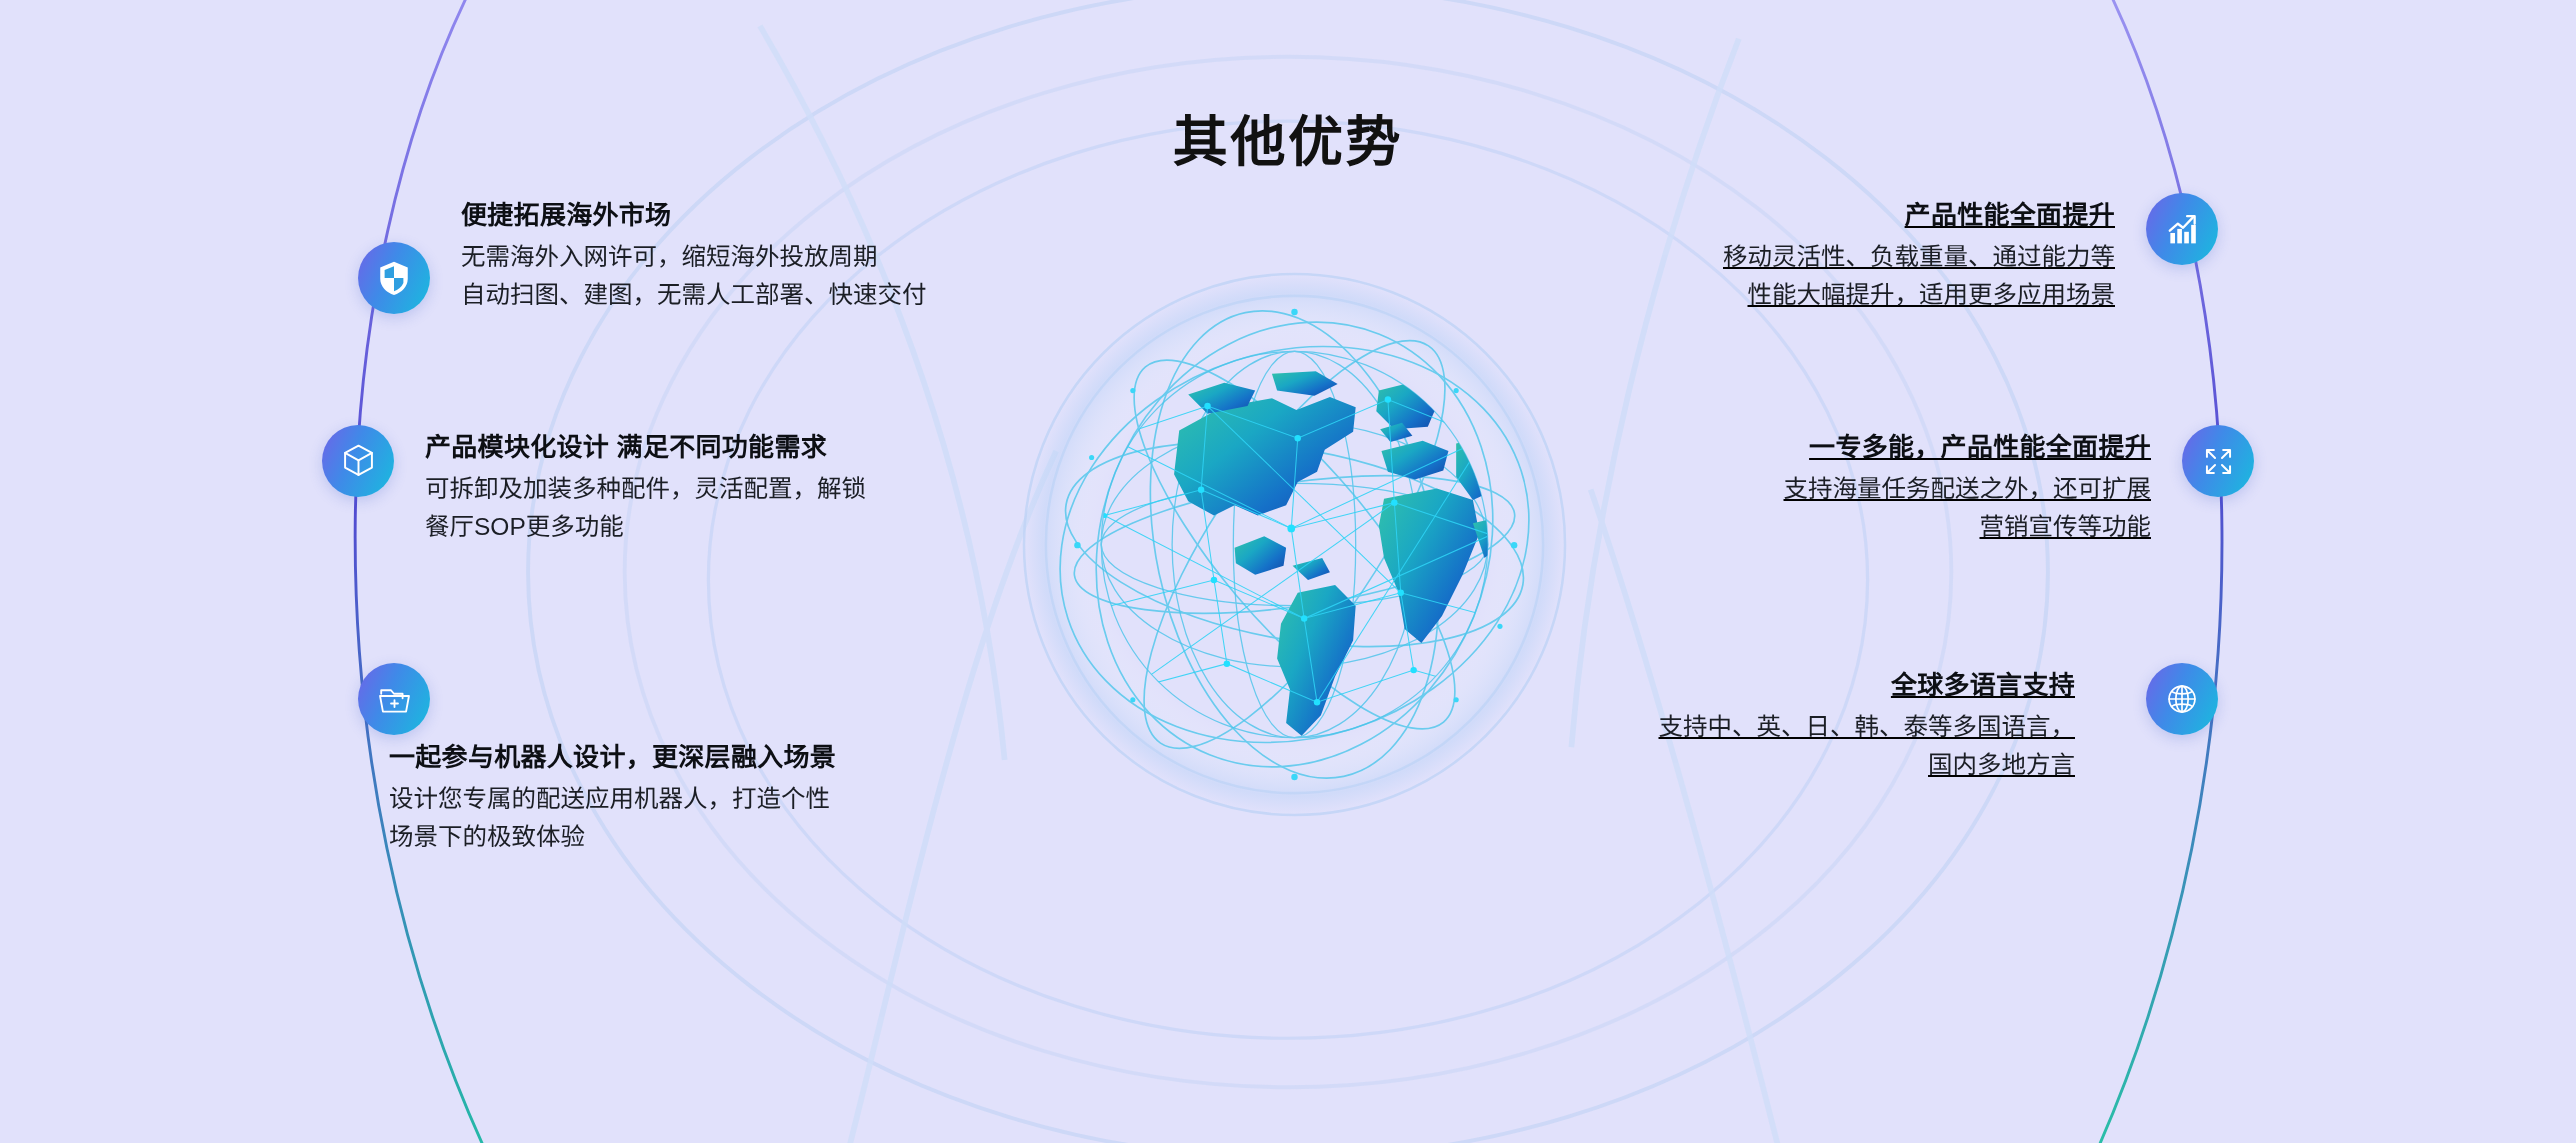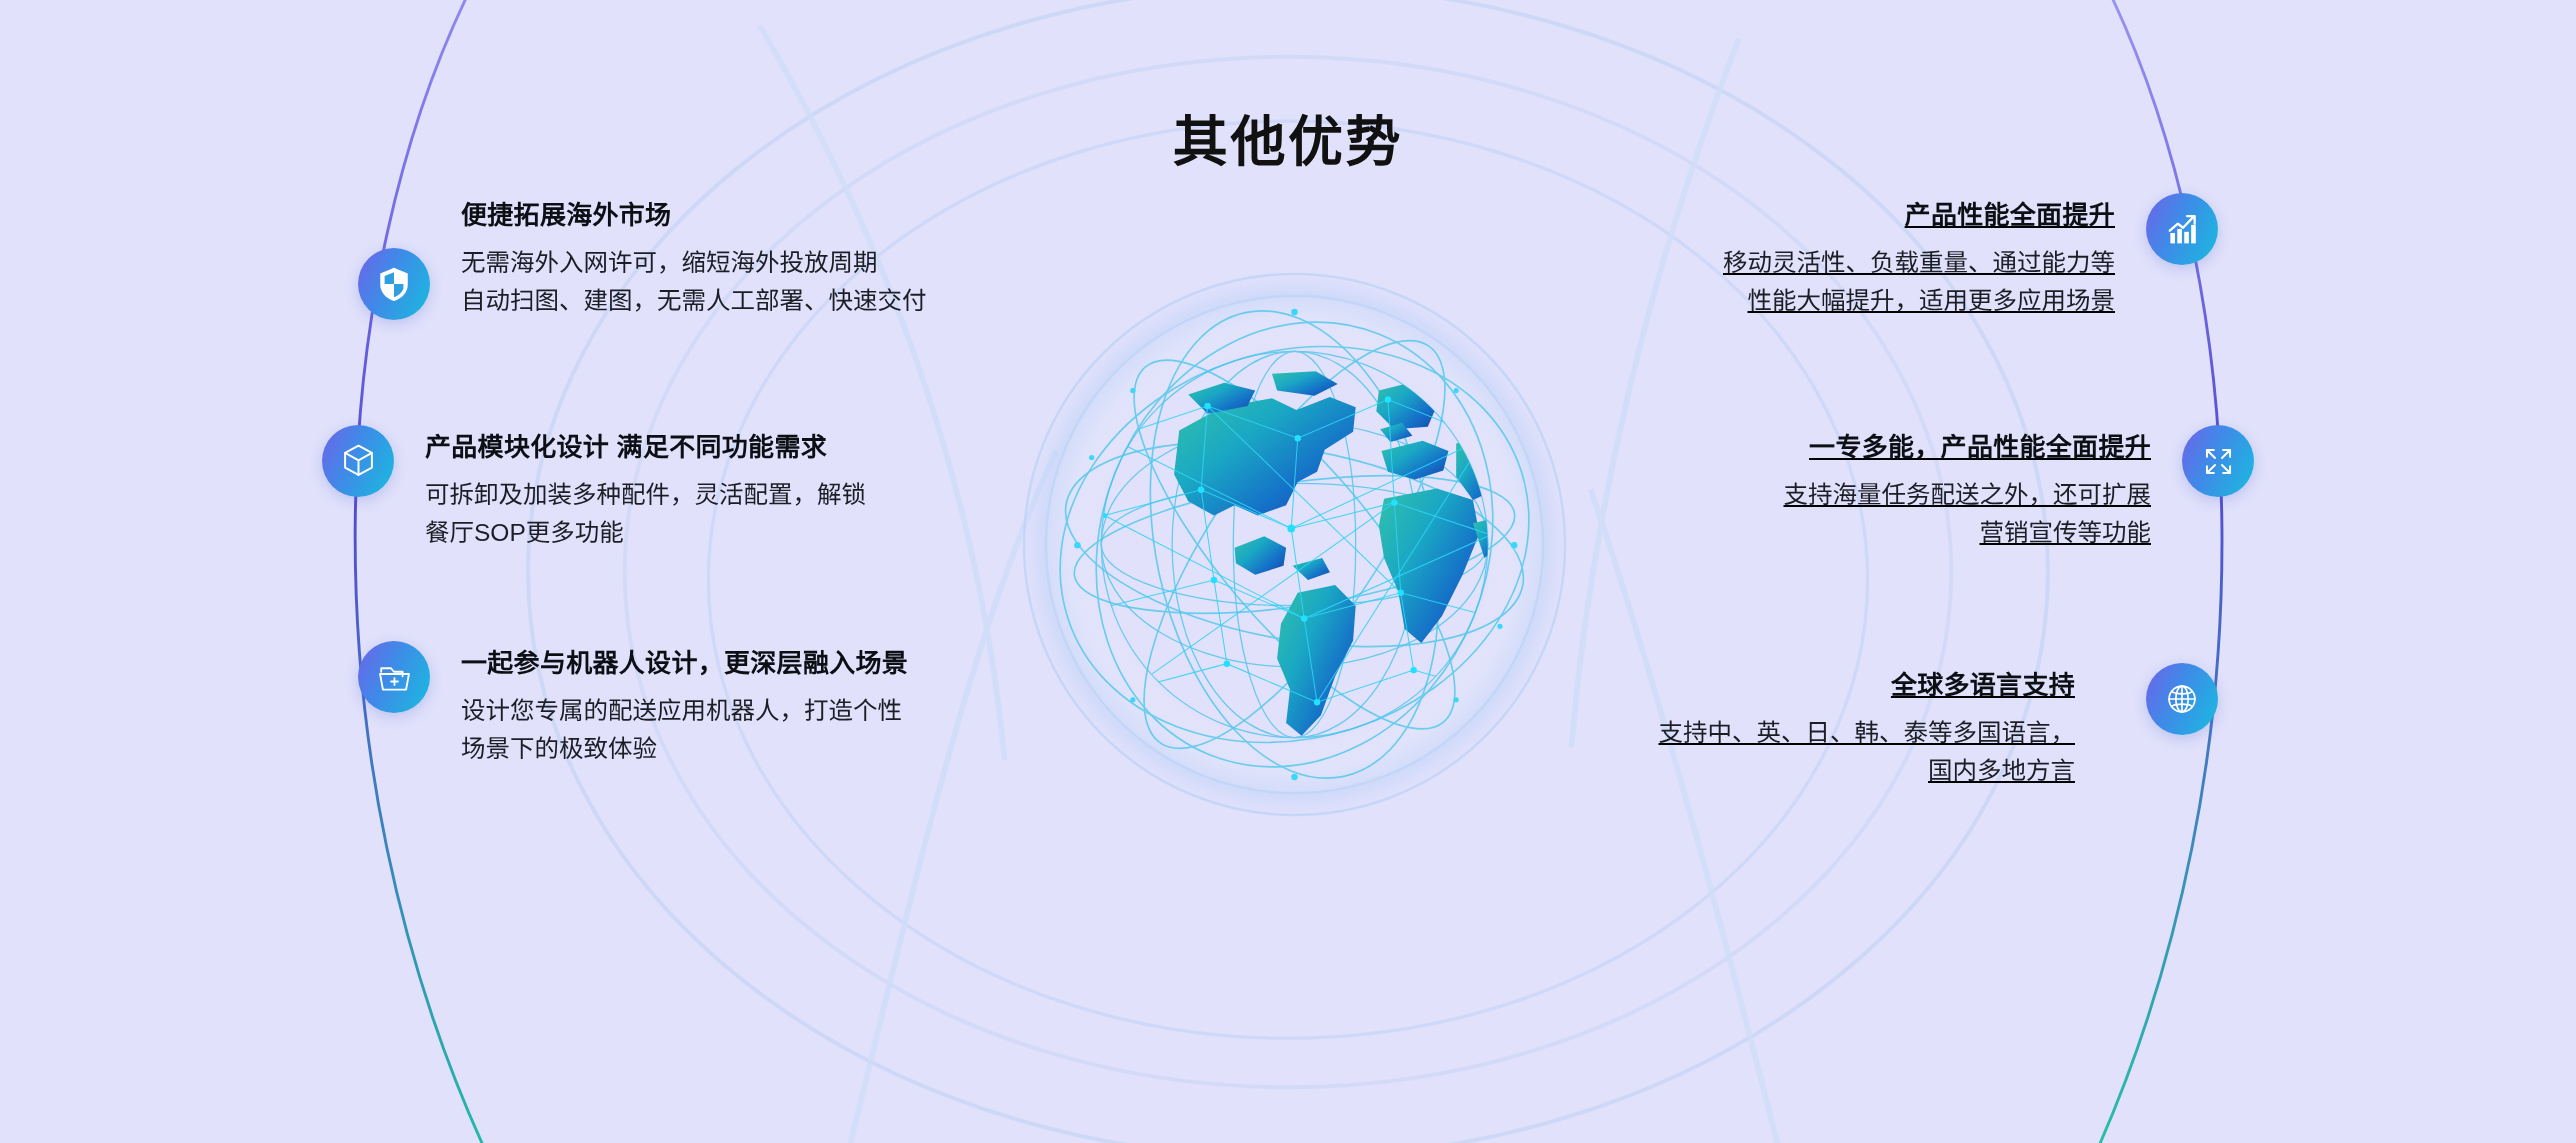--- a/index.html
+++ b/index.html
@@ -89,26 +89,26 @@
     color: #0d0f14;
     white-space: nowrap;
   }
   .fline {
     font-size: 24.5px;
     font-weight: 400;
     color: #1b1e25;
     white-space: nowrap;
     margin-top: 1px;
   }
-  .ftitle + .fline { margin-top: 9px; }
+  .ftitle + .fline { margin-top: 3px; }
 
   
   #feature-0 { left: 358px;  top: 193px; align-items: flex-end; }
   #feature-1 { left: 322px;  top: 425px; }
-  #feature-2 { left: 358px;  top: 641px; }
+  #feature-2 { left: 358px;  top: 663px; flex-direction: column; }
 
   
   .feature.right { left: auto; }
   #feature-3 { right: 358px; top: 193px; }
   #feature-4 { right: 322px; top: 425px; }
   #feature-5 { right: 358px; top: 663px; gap: 40px; }
 </style>
 </head>
 <body>
 

